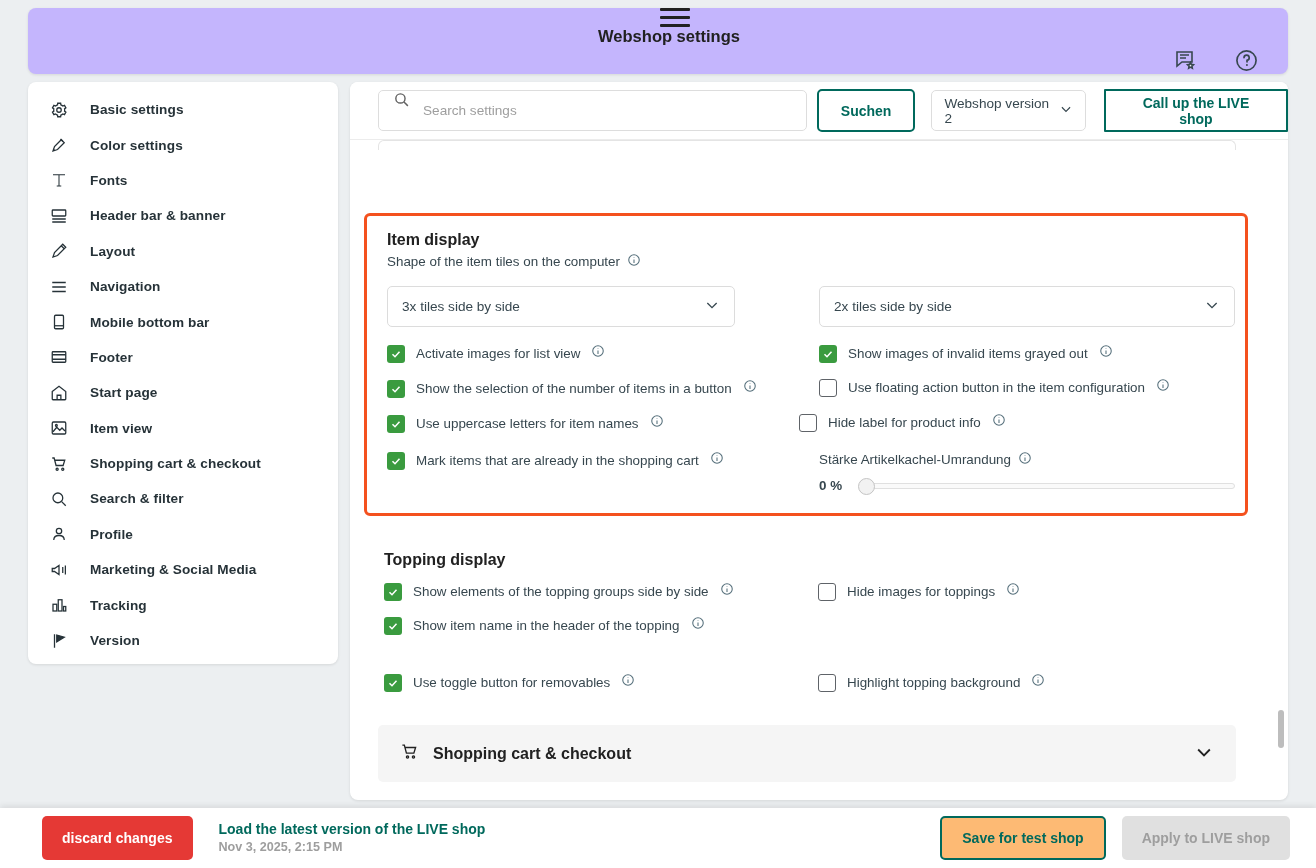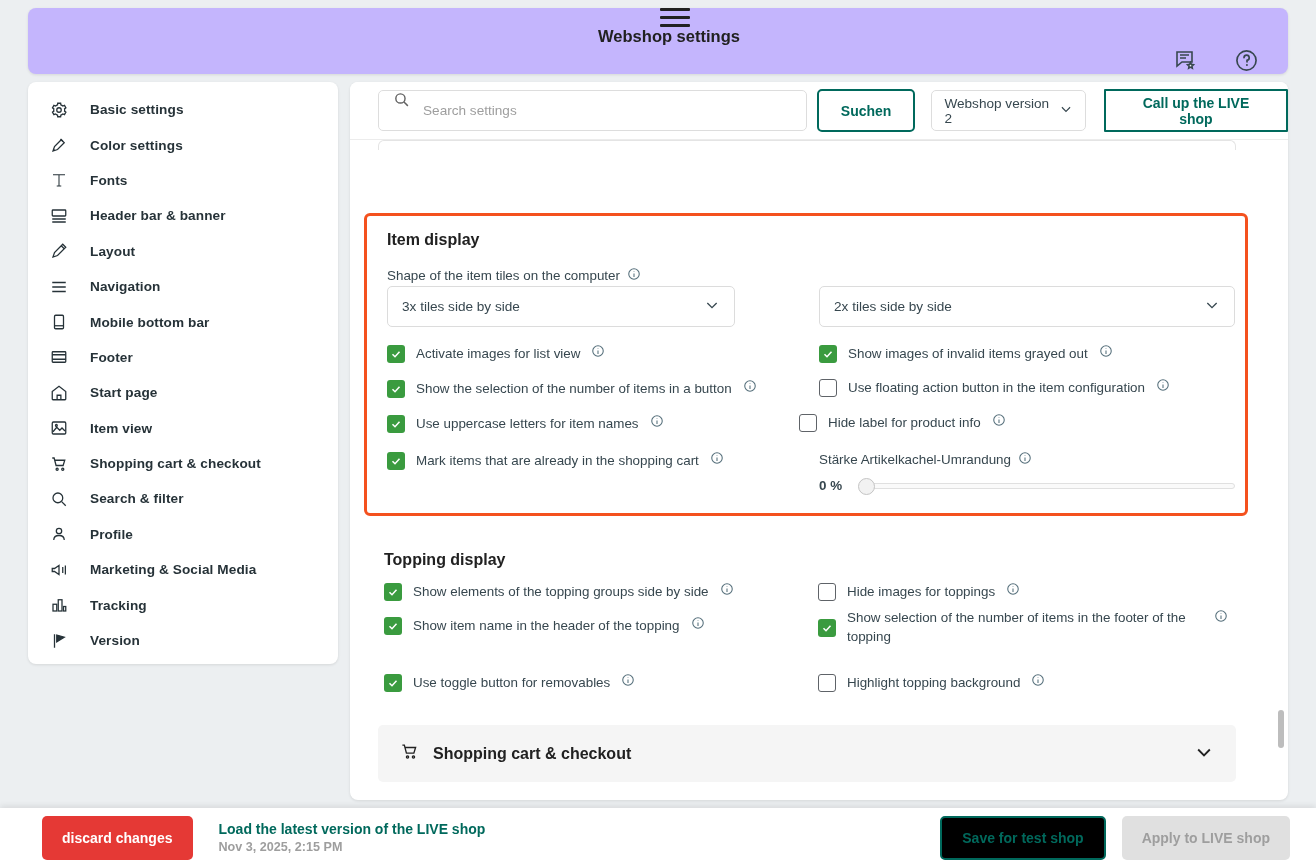--- a/index.html
+++ b/index.html
@@ -126,21 +126,21 @@
   .btn-discard {
     margin-left: 42px; height: 44px; padding: 0 20px; background: #e53935; color: #fff;
     border: none; border-radius: 5px; font-size: 14px; font-weight: bold; cursor: pointer;
     font-family: "Liberation Sans", sans-serif;
   }
   .load-block { margin-left: 26px; line-height: 1.35; }
   .load-link { font-size: 14px; font-weight: bold; color: #00695c; cursor: pointer; }
   .load-date { font-size: 12.6px; color: #9e9e9e; font-weight: bold; }
   .bottom-right { margin-left: auto; margin-right: 26px; display: flex; align-items: center; gap: 16px; }
   .btn-save {
-    height: 44px; padding: 0 20px; border: 2px solid #00695c; border-radius: 5px; background: #000000;
+    height: 44px; padding: 0 20px; border: 2px solid #00695c; border-radius: 5px; background: #fdba74;
     color: #00695c; font-size: 14px; font-weight: bold; cursor: pointer; font-family: "Liberation Sans", sans-serif;
   }
   .btn-apply {
     height: 44px; padding: 0 20px; border: none; border-radius: 5px; background: #e0e0e0;
     color: #9e9e9e; font-size: 14px; font-weight: bold; cursor: not-allowed; font-family: "Liberation Sans", sans-serif;
   }
 </style>
 </head>
 <body>
 
@@ -342,21 +342,21 @@
     <button class="btn-live">Call up the LIVE shop</button>
   </div>
 
   <div class="scroll-area">
 
     <div class="top-cut"></div>
 
     <div class="highlight-box">
       <div style="position:absolute; left:20px; top:15px;" class="sec-title">Item display</div>
 
-      <div class="field-label" style="position:absolute; left:20px; top:51px;justify-content:space-between;">
+      <div class="field-label" style="position:absolute; left:20px; top:37px;justify-content:space-between;">
         <span>Shape of the item tiles on the computer</span>
         <span>
           <svg width="14" height="14" viewBox="0 0 24 24" fill="none" stroke="#546e7a" stroke-width="1.8">
               <circle cx="12" cy="12" r="9"></circle>
               <path d="M12 11v6M12 7.4v.6"></path>
             </svg>
         </span>
       </div>
       <div class="dd" style="position:absolute; left:20px; top:70px; width:348px;">
         <span>3x tiles side by side</span>
@@ -521,33 +521,20 @@
 
     <div class="cbrow" style="position:absolute; left:468px; top:442px; width:410px;">
       <span class="cb off"></span>
       <span class="cb-label">Hide images for toppings</span>
       <span class="info">
         <svg width="14" height="14" viewBox="0 0 24 24" fill="none" stroke="#546e7a" stroke-width="1.8">
             <circle cx="12" cy="12" r="9"></circle>
             <path d="M12 11v6M12 7.4v.6"></path>
           </svg></span>
     </div>
-    <div class="cbrow" style="position:absolute; left:468px; top:468px; width:410px; align-items:center;">
-      <span class="cb on">
-        <svg width="12" height="12" viewBox="0 0 24 24" fill="none" stroke="#fff" stroke-width="3">
-            <path d="M5 12.5l5 5 9-10"></path>
-          </svg>
-        </span>
-      <span class="cb-label" style="max-width:340px;">Show selection of the number of items in the footer of the topping</span>
-      <span class="info" style="margin-left:auto; margin-top:-18px;">
-        <svg width="14" height="14" viewBox="0 0 24 24" fill="none" stroke="#546e7a" stroke-width="1.8">
-            <circle cx="12" cy="12" r="9"></circle>
-            <path d="M12 11v6M12 7.4v.6"></path>
-          </svg></span>
-    </div>
     <div class="cbrow" style="position:absolute; left:468px; top:533px; width:410px;">
       <span class="cb off"></span>
       <span class="cb-label">Highlight topping background</span>
       <span class="info">
         <svg width="14" height="14" viewBox="0 0 24 24" fill="none" stroke="#546e7a" stroke-width="1.8">
             <circle cx="12" cy="12" r="9"></circle>
             <path d="M12 11v6M12 7.4v.6"></path>
           </svg></span>
     </div>
 

